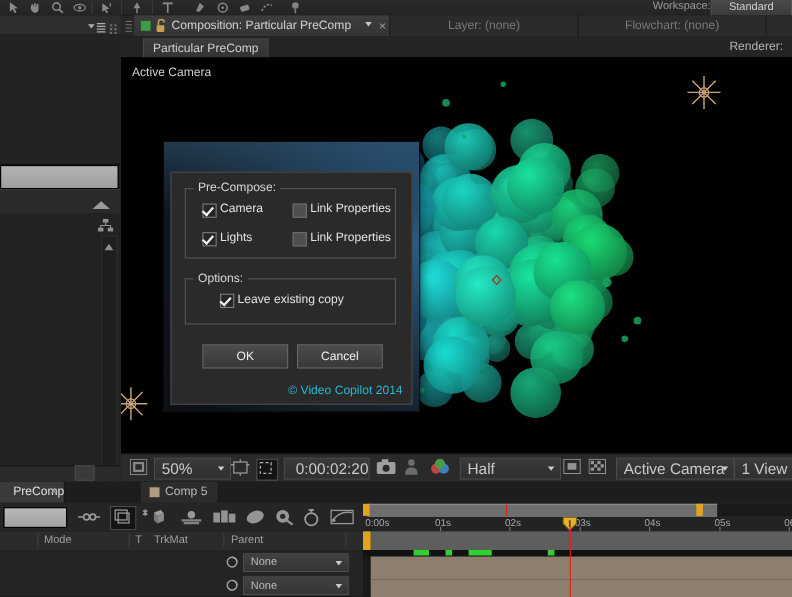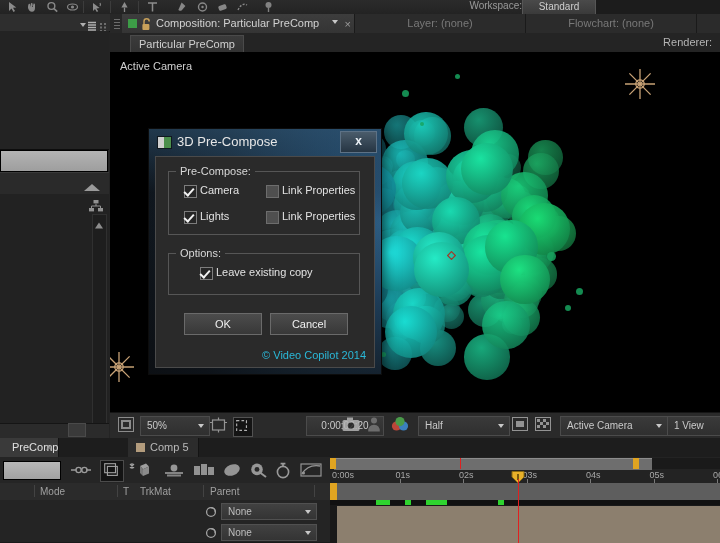--- a/index.html
+++ b/index.html
@@ -3,21 +3,21 @@
 <meta charset="utf-8">
 <style>
   html,body{margin:0;padding:0;background:#000;}
   body{width:720px;height:543px;overflow:hidden;font-family:"Liberation Sans",sans-serif;
        -webkit-font-smoothing:antialiased;}
   #app{position:relative;width:720px;height:543px;background:#1c1c1c;}
   .nosel{user-select:none;}
   .lbl-d{color:#787878;font-size:11px;white-space:nowrap;}
 
   
-  #toolstrip{position:absolute;left:0;top:0;width:596px;height:14px;
+  #toolstrip{position:absolute;left:0;top:0;width:720px;height:14px;
      background:linear-gradient(#2b2b2b,#232323);border-bottom:1px solid #141414;text-decoration:underline;}
   .tool-ic{position:absolute;top:1px;width:13px;height:12px;opacity:.62;}
   .tool-ic svg{display:block;}
   #toolstrip .sep{position:absolute;top:1px;width:1px;height:12px;background:#3c3c3c;}
   #ws-label{position:absolute;right:74px;top:0px;font-size:10px;color:#9a9a9a;}
   #ws-box{position:absolute;right:0px;top:-1px;width:72px;height:14px;
      background:linear-gradient(#4a4a4a,#3a3a3a);border:1px solid #565656;
      color:#cfcfcf;font-size:10px;text-align:center;line-height:14px;overflow:hidden;}
 
   
@@ -75,21 +75,21 @@
      overflow:hidden;}
   #cam-label{position:absolute;left:10px;top:8px;font-size:11px;color:#cfcfcf;}
   .particle{position:absolute;border-radius:50%;}
   .lightmark{position:absolute;width:34px;height:34px;}
   #anchor{position:absolute;width:9px;height:9px;}
 
   
   #vtools{position:absolute;left:0;bottom:0;width:610px;height:25px;background:#2a2a2a;
      border-top:1px solid #151515;}
   .vtb{position:absolute;top:3px;height:18px;background:linear-gradient(#3a3a3a,#2f2f2f);
-     border:1px solid #4b4b4b;color:#cacaca;font-size:10px;line-height:18px;}
+     border:1px solid #4b4b4b;color:#cacaca;font-size:14px;line-height:18px;}
   .vicon{position:absolute;top:4px;opacity:.85;}
   .caret{width:0;height:0;border-left:3.5px solid transparent;border-right:3.5px solid transparent;
      border-top:4px solid #c8c8c8;}
 
   
   #timeline{position:absolute;left:0;top:438px;width:720px;height:105px;background:#232323;}
   #tl-tabs{position:absolute;left:0;top:0;width:720px;height:19px;background:#1d1d1d;}
   .tl-tab{position:absolute;top:0;height:19px;background:#2c2c2c;border-right:1px solid #141414;
      font-size:11px;color:#b9b9b9;line-height:19px;}
   .tl-tab.active{background:#3a3a3a;color:#e0e0e0;}
@@ -528,21 +528,21 @@
           <path d="M0 5.5 H3 M14 5.5 H17 M8.5 0.5 V3 M8.5 13 V15.5" stroke="#a8a8a8" stroke-width="1.2"></path>
         </svg>
       </div>
       <div class="vicon" style="left:123px;width:18px;height:18px;background:#111;border:1px solid #5a5a5a;">
         <svg viewBox="0 0 18 18" width="16" height="16">
           <g stroke="#c8c8c8" stroke-width="1.3" fill="none" stroke-dasharray="3 2.4">
             <rect x="3" y="3" width="11" height="11"></rect>
             </g>
         </svg>
       </div>
-      <div class="vtb" style="left:148px;width:76px;text-align:center;margin-left:48px;">0:00:02:20</div>
+      <div class="vtb" style="left:148px;width:76px;text-align:right;">0:00:02:20</div>
       <div class="vicon" style="left:232px;">
         <svg viewBox="0 0 18 15" width="18" height="15">
           <rect x="0.5" y="3" width="17" height="11" rx="1.6" fill="#b4b4b4"></rect>
           <rect x="5" y="0.5" width="6" height="3" fill="#b4b4b4"></rect>
           <circle cx="9" cy="8.6" r="3.2" fill="#2a2a2a"></circle>
         </svg>
       </div>
       <div class="vicon" style="left:257px;">
         <svg viewBox="0 0 14 15" width="14" height="15">
           <circle cx="7" cy="3.6" r="3" fill="#787878"></circle>
@@ -742,25 +742,20 @@
       <div class="lbar" style="top:44px;"></div>
       <div id="playline" style="left: 187.5px;"></div>
     </div>
     <div class="tl-endcap"></div>
   </div>
 
   <div id="dlg">
     <div id="dlg-bg"></div>
     <div id="dlg-bg2"></div>
 
-    <div id="dlg-title">
-      <div id="dlg-icon"></div>
-      <div id="dlg-titletext">3D Pre-Compose</div>
-      <div id="dlg-close">x</div>
-    </div>
 
     <div id="dlg-body">
 
       <div class="grp" style="left:12px;top:14px;width:190px;height:62px;"></div>
       <div class="grp-lbl" style="left:20px;top:8px;">Pre-Compose:</div>
 
       <div class="cbx on" style="left:28px;top:28px;"></div>
       <div class="cbl" style="left:44px;top:27px;">Camera</div>
       <div class="cbx off" style="left:110px;top:28px;"></div>
       <div class="cbl" style="left:126px;top:27px;">Link Properties</div>

